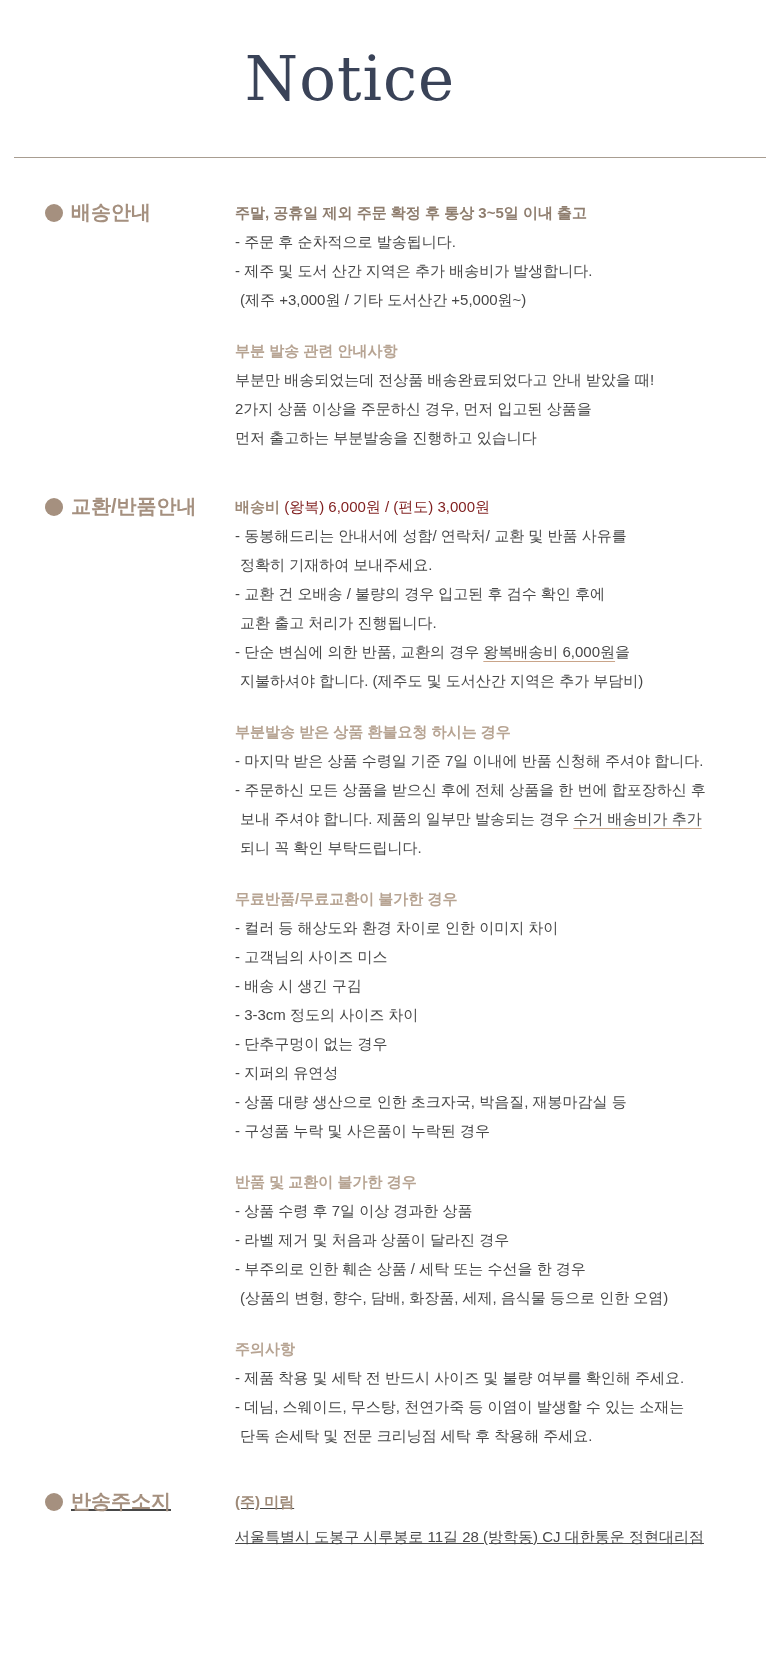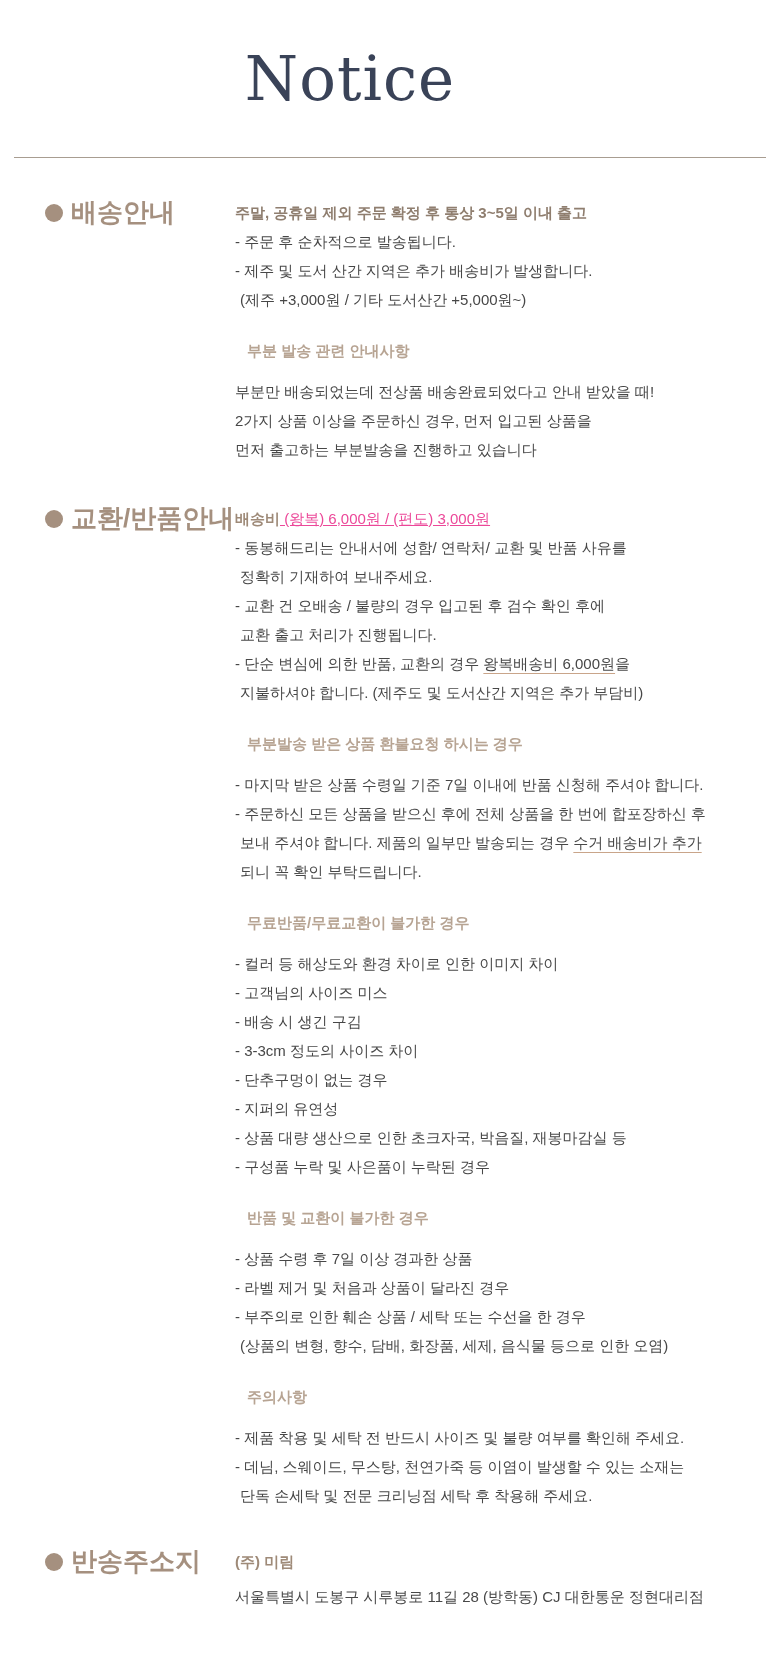--- a/index.html
+++ b/index.html
@@ -35,21 +35,21 @@
     border-top: 1px solid #a89d91;
     margin: 0 14px;
   }
   .section {
     display: grid;
     grid-template-columns: 190px 1fr;
     padding: 0 28px 0 45px;
     align-items: start;
   }
   .section-heading {
-    font-size: 26px;
+    font-size: 20px;
     font-weight: bold;
     color: #a5907f;
     line-height: 29px;
     white-space: nowrap;
     display: flex;
     align-items: center;
   }
   .bullet {
     width: 18px;
     height: 18px;
@@ -61,40 +61,40 @@
   }
   .section-body {
     font-size: 15px;
     line-height: 29px;
   }
   .block { margin-top: 22px; }
   .block:first-child { margin-top: 0; }
   .line { margin: 0; }
   .line.indent { padding-left: 5px; }
   .subtitle {
-    margin: 12px;
+    margin: 0;
     font-weight: bold;
     color: #b7a493;
   }
   .lead { margin: 0; }
   .lead-main {
     font-weight: bold;
     color: #9e8a78;
   }
-  .lead-rest { color: #ec4899; text-decoration: underline; }
+  .lead-rest { color: #7f1d1d; }
   .u {
     text-decoration: underline;
     text-decoration-color: #c9a58a;
     text-underline-offset: 4px;
     text-decoration-thickness: 1px;
     text-align: center;
   }
   #section-0 { margin-top: 40px; }
   #section-1 { margin-top: 40px; }
-  #section-2 { margin-top: 37px; }
+  #section-2 { margin-top: 37px; text-decoration: underline; }
   #section-2 .line { margin-top: 6px; }
   #section-0 .lead-main, #section-0 .lead { color: #8f7e6f; font-weight: bold; }
 </style>
 </head>
 <body>
 
 <header class="header">
   <div class="page-title">Notice</div>
 </header>
 <hr class="divider">

